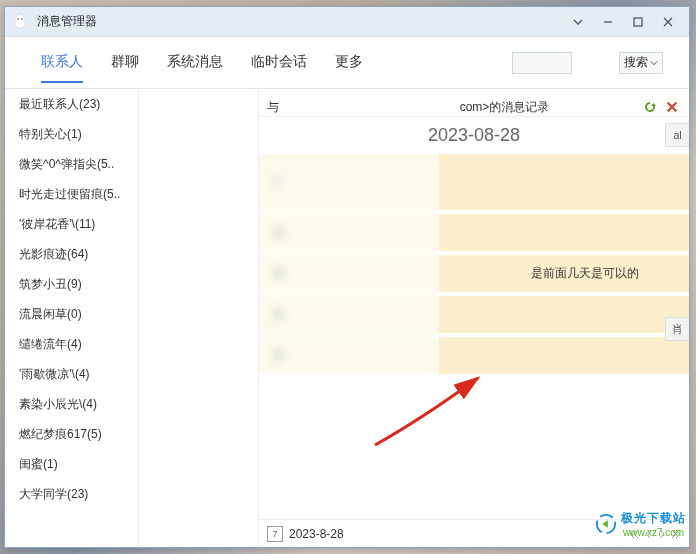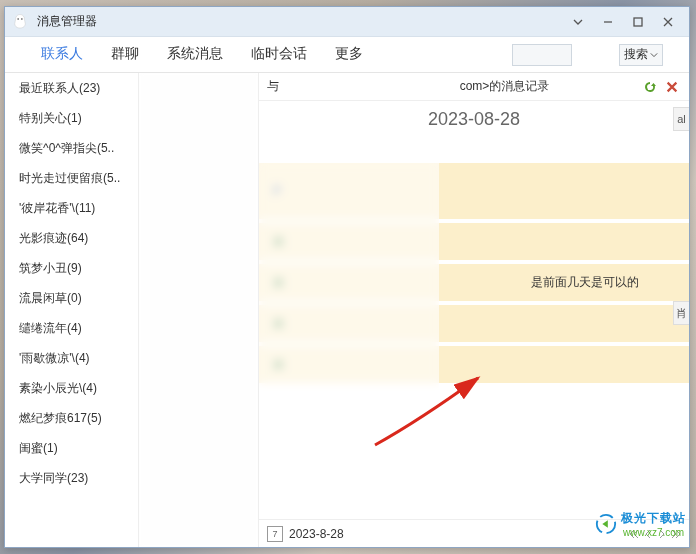--- a/index.html
+++ b/index.html
@@ -9,54 +9,54 @@
 .backdrop { position: absolute; inset: 0; background: linear-gradient(135deg, #c8bfb5 0%, #b5aca0 30%, #8a94a5 50%, #d1c8be 70%, #b8afa5 100%); }
 
 .window { position: absolute; left: 4px; top: 6px; width: 686px; height: 542px; background: #fff; border: 1px solid #8ea6c3; box-shadow: 0 2px 8px rgba(0,0,0,.2); display: flex; flex-direction: column; }
 
 .titlebar { height: 30px; background: #e4edf6; display: flex; align-items: center; padding: 0 6px; border-bottom: 1px solid #d7e1eb; }
 .penguin { width: 18px; height: 18px; margin-right: 8px; }
 .titlebar-text { flex: 1; font-size: 12px; color: #222; }
 .wbtn { width: 30px; height: 20px; display: flex; align-items: center; justify-content: center; color: #555; cursor: pointer; }
 .wbtn svg { width: 10px; height: 10px; }
 
-.tabbar { height: 36px; display: flex; align-items: center; padding: 0 26px 0 10px; border-bottom: 1px solid #e5e5e5; background: #fff; gap: 0; }
+.tabbar { height: 52px; display: flex; align-items: center; padding: 0 26px 0 10px; border-bottom: 1px solid #e5e5e5; background: #fff; gap: 0; }
 .tabs { display: flex; gap: 28px; margin-left: 26px; }
 .tab { font-size: 14px; color: #333; padding: 10px 0; cursor: pointer; border-bottom: 2px solid transparent; }
 .tab.active { color: #3b7be0; border-bottom-color: #3b7be0; font-weight: 500; }
 .search-wrap { margin-left: auto; display: flex; align-items: flex-end; gap: 45px; }
 .search-input { width: 60px; height: 22px; border: 1px solid #cfd7df; background: #f5f7f9; padding: 0 4px; font-size: 12px; }
 .search-btn { width: 44px; height: 22px; border: 1px solid #cfd7df; background: #f5f7f9; font-size: 12px; margin-left: 2px; display: flex; align-items: center; justify-content: center; cursor: pointer; color: #333; }
 .search-btn svg { width: 8px; height: 8px; margin-left: 2px; }
 
 .content { flex: 1; display: flex; overflow: hidden; position: relative; }
 
 .sidebar { width: 134px; border-right: 1px solid #eee; overflow-y: auto; background: #fff; }
 .side-item { padding: 6px 8px 6px 14px; font-size: 12px; color: #333; cursor: pointer; line-height: 18px; white-space: nowrap; overflow: hidden; text-overflow: ellipsis; }
 
 .sublist { width: 120px; background: #fdfdfd; border-right: 1px solid #eee; position: relative; }
 .sublist::after { content: ""; position: absolute; inset: 0; background: rgba(255,255,255,0.55); backdrop-filter: blur(2px); }
 
 .main { flex: 1; display: flex; flex-direction: column; background: #fff; position: relative; overflow: hidden; }
-.main-header { height: 28px; display: flex; align-items: center; padding: 0 8px; font-size: 12px; color: #333; border-bottom: 1px solid #eee; }
+.main-header { height: 28px; display: flex; align-items: flex-end; padding: 0 8px; font-size: 12px; color: #333; border-bottom: 1px solid #eee; }
 .main-header-text { flex: 1; }
 .hicon { width: 18px; height: 18px; display: flex; align-items: center; justify-content: center; margin-left: 4px; cursor: pointer; }
 
 .date-row { text-align: center; font-size: 18px; color: #666; padding: 8px 0; }
 
-.msgs { flex: 1; position: relative; padding-left: 0; margin-top: 25px; }
+.msgs { flex: 1; position: relative; padding-left: 0; }
 .msg { background: #fcefcb; margin-bottom: 4px; padding: 10px 10px 10px 14px; font-size: 12px; min-height: 32px; position: relative; display: flex; align-items: center; }
 .msg.tall { min-height: 56px; }
 .msg .sender { color: #2a7a3a; font-weight: 500; }
 .msg .sender.blue { color: #2a5fb8; }
 .msg .body { color: #333; margin-left: auto; padding-right: 40px; }
 
 .blurcover { position: absolute; left: 0; top: 0; bottom: 0; width: 180px; background: rgba(255,255,255,0.6); backdrop-filter: blur(4px); pointer-events: none; }
 
-.edge-btn { position: absolute; right: 0; width: 16px; height: 24px; background: #f3f3f3; border: 1px solid #ddd; border-right: none; font-size: 11px; color: #555; display: flex; align-items: center; justify-content: center; }
+.edge-btn { position: absolute; right: 0; width: 24px; height: 24px; background: #f3f3f3; border: 1px solid #ddd; border-right: none; font-size: 11px; color: #555; display: flex; align-items: center; justify-content: center; }
 
 .footer { height: 28px; border-top: 1px solid #eee; display: flex; align-items: center; padding: 0 8px; font-size: 12px; color: #333; }
 .cal-icon { width: 16px; height: 16px; border: 1px solid #999; margin-right: 6px; display: flex; align-items: center; justify-content: center; font-size: 9px; color: #666; }
 .footer-spacer { flex: 1; }
 .pager { display: flex; align-items: center; gap: 4px; }
 .pg { width: 10px; height: 10px; color: #888; }
 
 .arrow { position: absolute; left: 360px; top: 370px; width: 140px; height: 80px; pointer-events: none; z-index: 50; }
 
 .watermark { position: absolute; right: 10px; bottom: 16px; display: flex; align-items: center; font-size: 12px; color: #1b8dd6; z-index: 60; }

